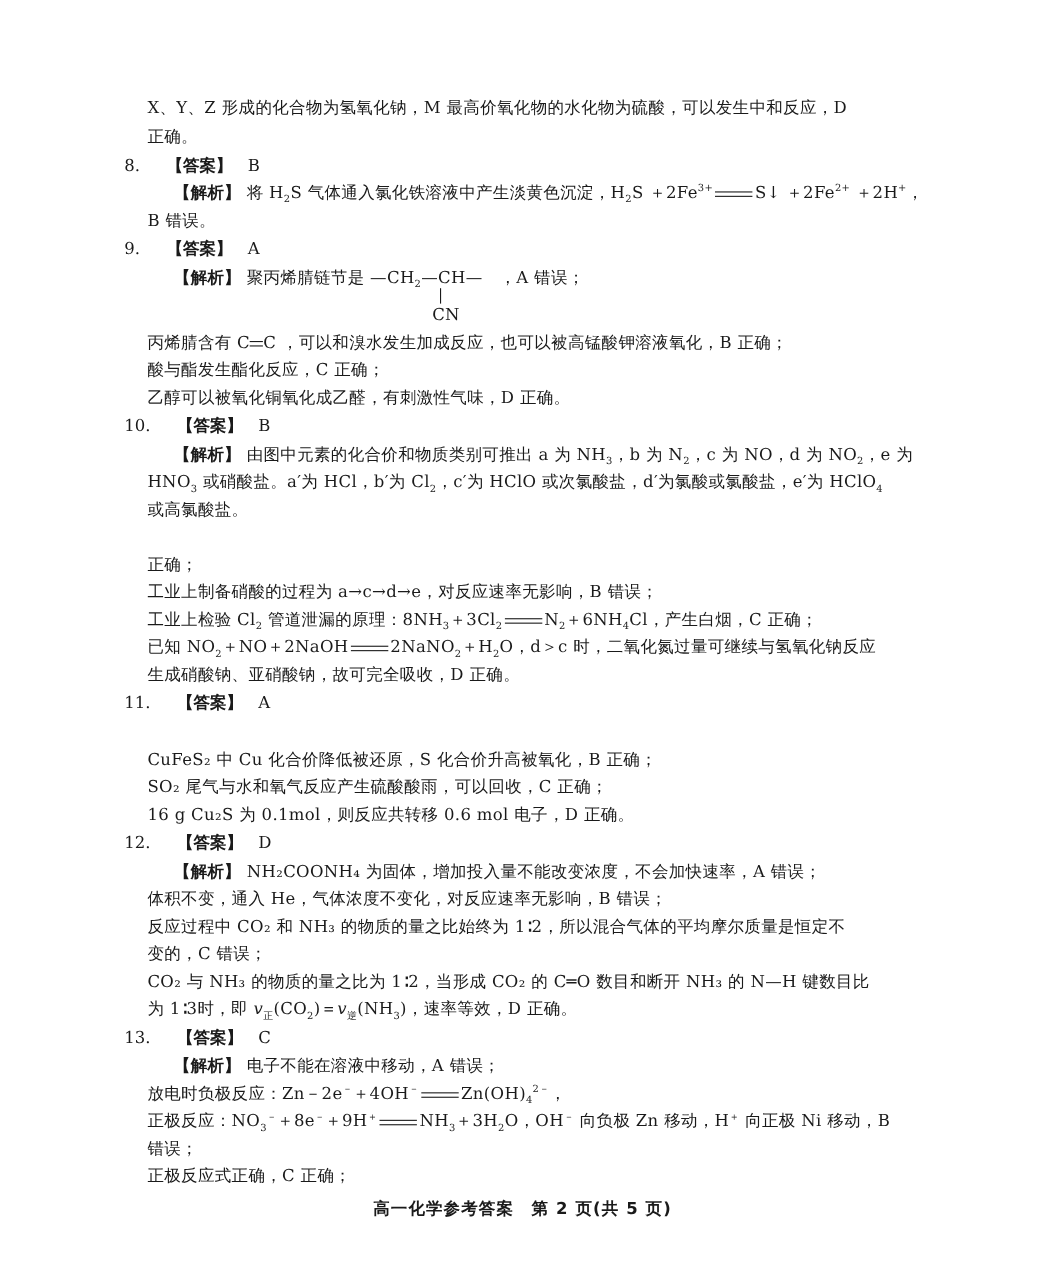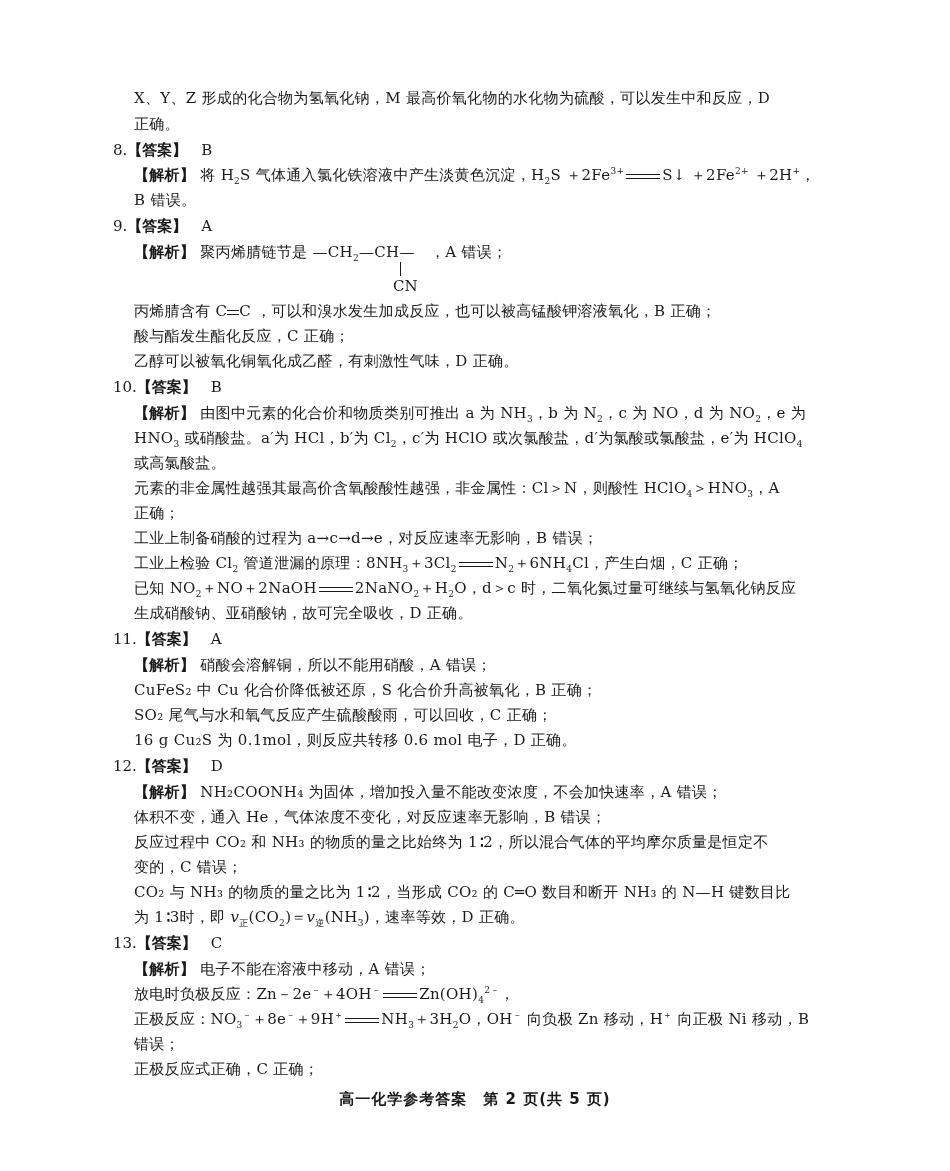--- a/index.html
+++ b/index.html
@@ -7,21 +7,21 @@
     width: 950px; height: 1171px; position: relative; overflow: hidden;
     font-family: "DejaVu Serif", "Liberation Serif", serif;
     color: #1a1a1a;
   }
   .page { position: absolute; left: 0; top: 0; width: 950px; height: 1171px; }
   .line {
     position: absolute; left: 134px; font-size: 15px; line-height: 22px;
     white-space: nowrap; letter-spacing: 0.3px;
   }
   .num { position: absolute; left: 113px; font-size: 15px; line-height: 22px; white-space: nowrap; }
-  .tag { font-family: "DejaVu Sans", "Liberation Sans", sans-serif; font-weight: bold; font-size: 15px; }
+  .tag { font-family: "DejaVu Sans", "Liberation Sans", sans-serif; font-weight: bold; font-size: 15px; margin-left: 24px; }
   .ans { margin-left: 14px; }
   sub, sup { font-size: 9px; line-height: 0; }
   .footer {
     position: absolute; left: 0; width: 950px; top: 1090px; text-align: center;
     font-family: "DejaVu Sans", "Liberation Sans", sans-serif; font-weight: bold; font-size: 15px;
     letter-spacing: 1px;
   }
   .struct { position: absolute; font-size: 15px; line-height: 22px; white-space: nowrap; }
   .vbar { position: absolute; width: 1px; background: #1a1a1a; }
   .dbl { display: inline-block; width: 34px; height: 5px; border-top: 1.5px solid #1a1a1a; border-bottom: 1.5px solid #1a1a1a; vertical-align: middle; margin: 0 2px; box-sizing: border-box; }
@@ -59,33 +59,28 @@
 
   <div class="num" style="top:376px">
     <span>10.</span><span class="tag">【答案】</span><span class="ans">B</span>
   </div>
   <div class="line" style="top:402px">
     <span class="tag">【解析】</span>
     <span>由图中元素的化合价和物质类别可推出 a 为 NH<sub>3</sub>，b 为 N<sub>2</sub>，c 为 NO，d 为 NO<sub>2</sub>，e 为</span>
   </div>
   <div class="line" style="top:427px">HNO<sub>3</sub> 或硝酸盐。a′为 HCl，b′为 Cl<sub>2</sub>，c′为 HClO 或次氯酸盐，d′为氯酸或氯酸盐，e′为 HClO<sub>4</sub></div>
   <div class="line" style="top:452px">或高氯酸盐。</div>
-  <div class="line" style="top:477px">元素的非金属性越强其最高价含氧酸酸性越强，非金属性：Cl＞N，则酸性 HClO<sub>4</sub>＞HNO<sub>3</sub>，A</div>
   <div class="line" style="top:502px">正确；</div>
   <div class="line" style="top:527px">工业上制备硝酸的过程为 a→c→d→e，对反应速率无影响，B 错误；</div>
   <div class="line" style="top:552px">工业上检验 Cl<sub>2</sub> 管道泄漏的原理：8NH<sub>3</sub>＋3Cl<sub>2</sub><span class="dbl"></span>N<sub>2</sub>＋6NH<sub>4</sub>Cl，产生白烟，C 正确；</div>
   <div class="line" style="top:577px">已知 NO<sub>2</sub>＋NO＋2NaOH<span class="dbl"></span>2NaNO<sub>2</sub>＋H<sub>2</sub>O，d＞c 时，二氧化氮过量可继续与氢氧化钠反应</div>
   <div class="line" style="top:602px">生成硝酸钠、亚硝酸钠，故可完全吸收，D 正确。</div>
 
   <div class="num" style="top:628px">
     <span>11.</span><span class="tag">【答案】</span><span class="ans">A</span>
-  </div>
-  <div class="line" style="top:654px">
-    <span class="tag">【解析】</span>
-    <span>硝酸会溶解铜，所以不能用硝酸，A 错误；</span>
   </div>
   <div class="line" style="top:704px">SO₂ 尾气与水和氧气反应产生硫酸酸雨，可以回收，C 正确；</div>
   <div class="line" style="top:679px">CuFeS₂ 中 Cu 化合价降低被还原，S 化合价升高被氧化，B 正确；</div>
   <div class="line" style="top:729px">16 g Cu₂S 为 0.1mol，则反应共转移 0.6 mol 电子，D 正确。</div>
 
   <div class="num" style="top:755px">
     <span>12.</span><span class="tag">【答案】</span><span class="ans">D</span>
   </div>
   <div class="line" style="top:781px">
     <span class="tag">【解析】</span>

